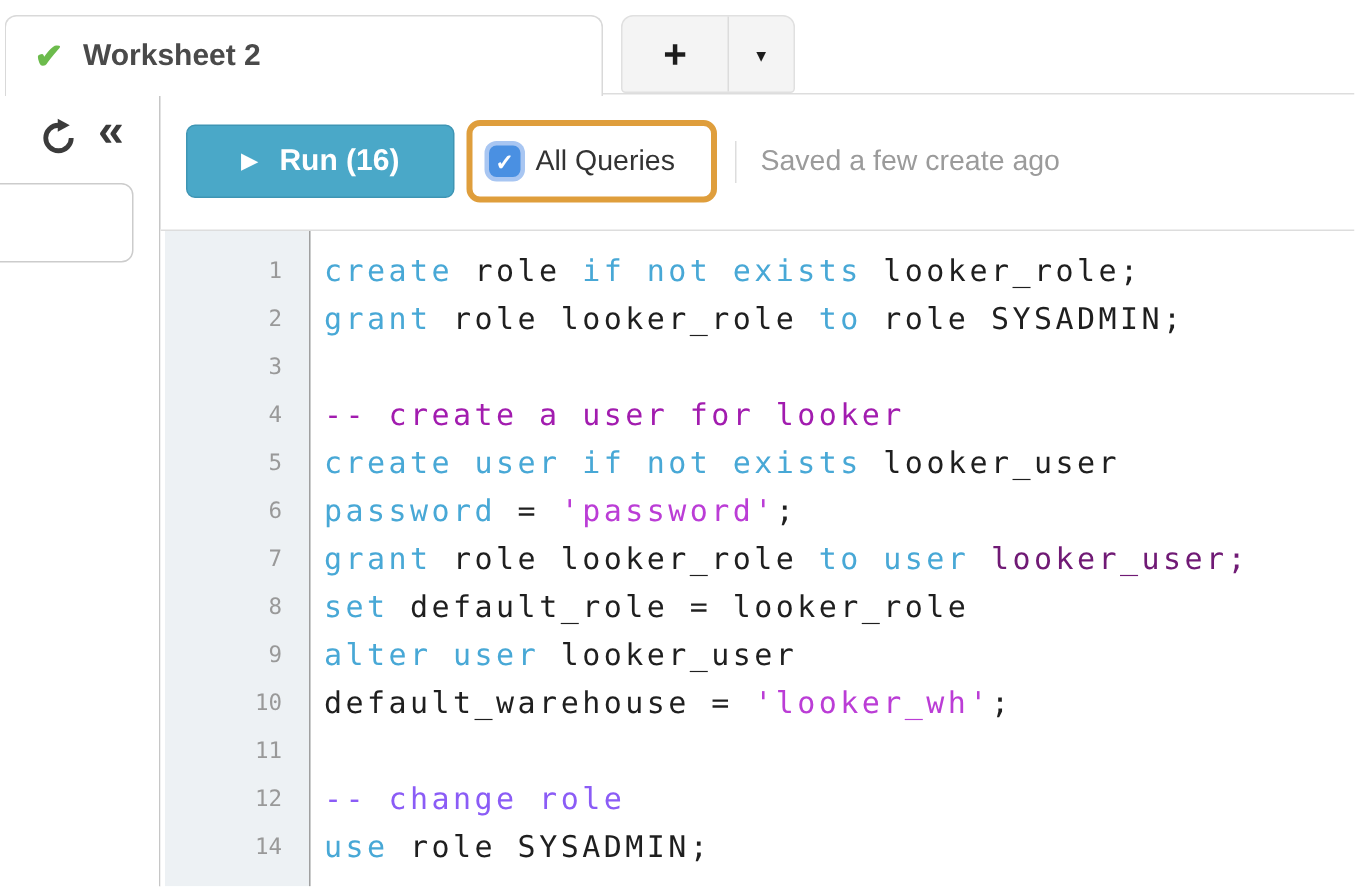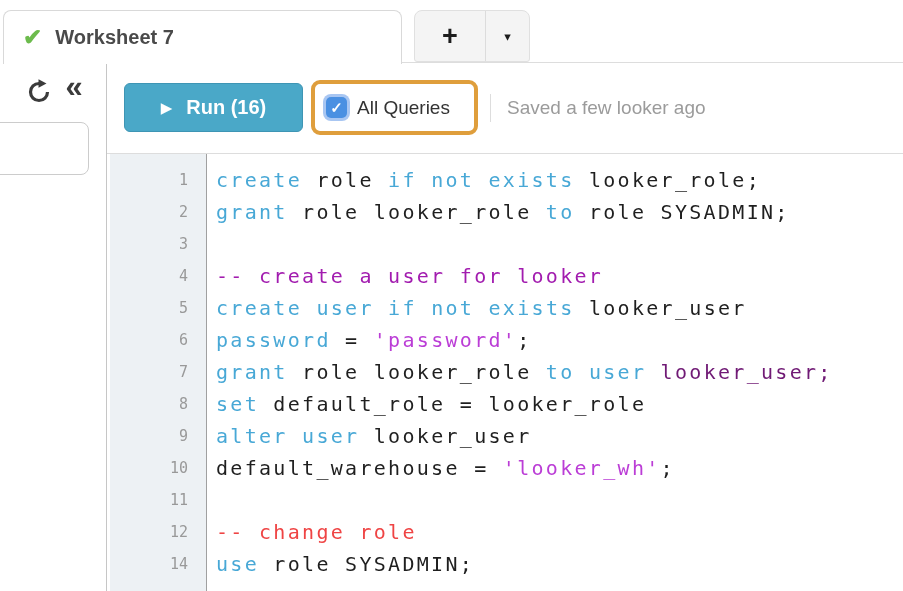--- a/index.html
+++ b/index.html
@@ -92,21 +92,21 @@
   }
   .cl { height:32px; white-space:pre; }
 </style>
 </head>
 <body>
 
 <div id="stage">
 
   <div class="abs tab-active">
     <span class="tab-check">✔</span>
-    <span class="tab-label">Worksheet 7</span>
+    <span class="tab-label">Worksheet 2</span>
   </div>
   <div class="abs tabbar-line"></div>
   <div class="abs newtabs">
     <div class="newtab-plus">
       <span>+</span>
     </div>
     <div class="newtab-caret">
       <span>▾</span>
     </div>
   </div>
@@ -127,21 +127,21 @@
     <span class="run-play">▶</span>
     <span class="run-label">Run (16)</span>
   </div>
   <div class="abs orange-box">
     <span class="checkbox">
       <span>✓</span>
     </span>
     <span class="aq-label">All Queries</span>
   </div>
   <div class="abs saved-sep"></div>
-  <div class="abs saved-text">Saved a few looker ago</div>
+  <div class="abs saved-text">Saved a few create ago</div>
 
   <div class="abs editor">
     <div class="gutter" id="gutter">
         <div class="ln">1</div>
         <div class="ln">2</div>
         <div class="ln">3</div>
         <div class="ln">4</div>
         <div class="ln">5</div>
         <div class="ln">6</div>
         <div class="ln">7</div>
@@ -157,19 +157,19 @@
         <div class="cl"><span style="color: rgb(72, 168, 214);">grant</span><span style="color: rgb(31, 31, 31);"> role looker_role </span><span style="color: rgb(72, 168, 214);">to</span><span style="color: rgb(31, 31, 31);"> role SYSADMIN;</span></div>
         <div class="cl"></div>
         <div class="cl"><span style="color: #a21caf;">-- create a user for looker</span></div>
         <div class="cl"><span style="color: rgb(72, 168, 214);">create</span><span style="color: rgb(31, 31, 31);"> </span><span style="color: rgb(72, 168, 214);">user</span><span style="color: rgb(31, 31, 31);"> </span><span style="color: rgb(72, 168, 214);">if</span><span style="color: rgb(31, 31, 31);"> </span><span style="color: rgb(72, 168, 214);">not</span><span style="color: rgb(31, 31, 31);"> </span><span style="color: rgb(72, 168, 214);">exists</span><span style="color: rgb(31, 31, 31);"> looker_user</span></div>
         <div class="cl"><span style="color: rgb(72, 168, 214); margin-top: 18px;">password</span><span style="color: rgb(31, 31, 31);"> = </span><span style="color: rgb(187, 61, 214);">'password'</span><span style="color: rgb(31, 31, 31);">;</span></div>
         <div class="cl"><span style="color: rgb(72, 168, 214);">grant</span><span style="color: rgb(31, 31, 31);"> role looker_role </span><span style="color: rgb(72, 168, 214);">to</span><span style="color: rgb(31, 31, 31);"> </span><span style="color: rgb(72, 168, 214);">user</span><span style="color: #701a75;"> looker_user;</span></div>
         <div class="cl"><span style="color: rgb(72, 168, 214);">set</span><span style="color: rgb(31, 31, 31);"> default_role = looker_role</span></div>
         <div class="cl"><span style="color: rgb(72, 168, 214);">alter</span><span style="color: rgb(31, 31, 31);"> </span><span style="color: rgb(72, 168, 214);">user</span><span style="color: rgb(31, 31, 31);"> looker_user</span></div>
         <div class="cl"><span style="color: rgb(31, 31, 31);">default_warehouse = </span><span style="color: rgb(187, 61, 214);">'looker_wh'</span><span style="color: rgb(31, 31, 31);">;</span></div>
         <div class="cl"></div>
-        <div class="cl"><span style="color: #ef4444;">-- change role</span></div>
+        <div class="cl"><span style="color: #8b5cf6;">-- change role</span></div>
         <div class="cl"><span style="color: rgb(72, 168, 214);">use</span><span style="color: rgb(31, 31, 31);"> role SYSADMIN;</span></div>
         <div class="cl"></div>
       </div>
   </div>
 
 </div>
 
 </body></html>

